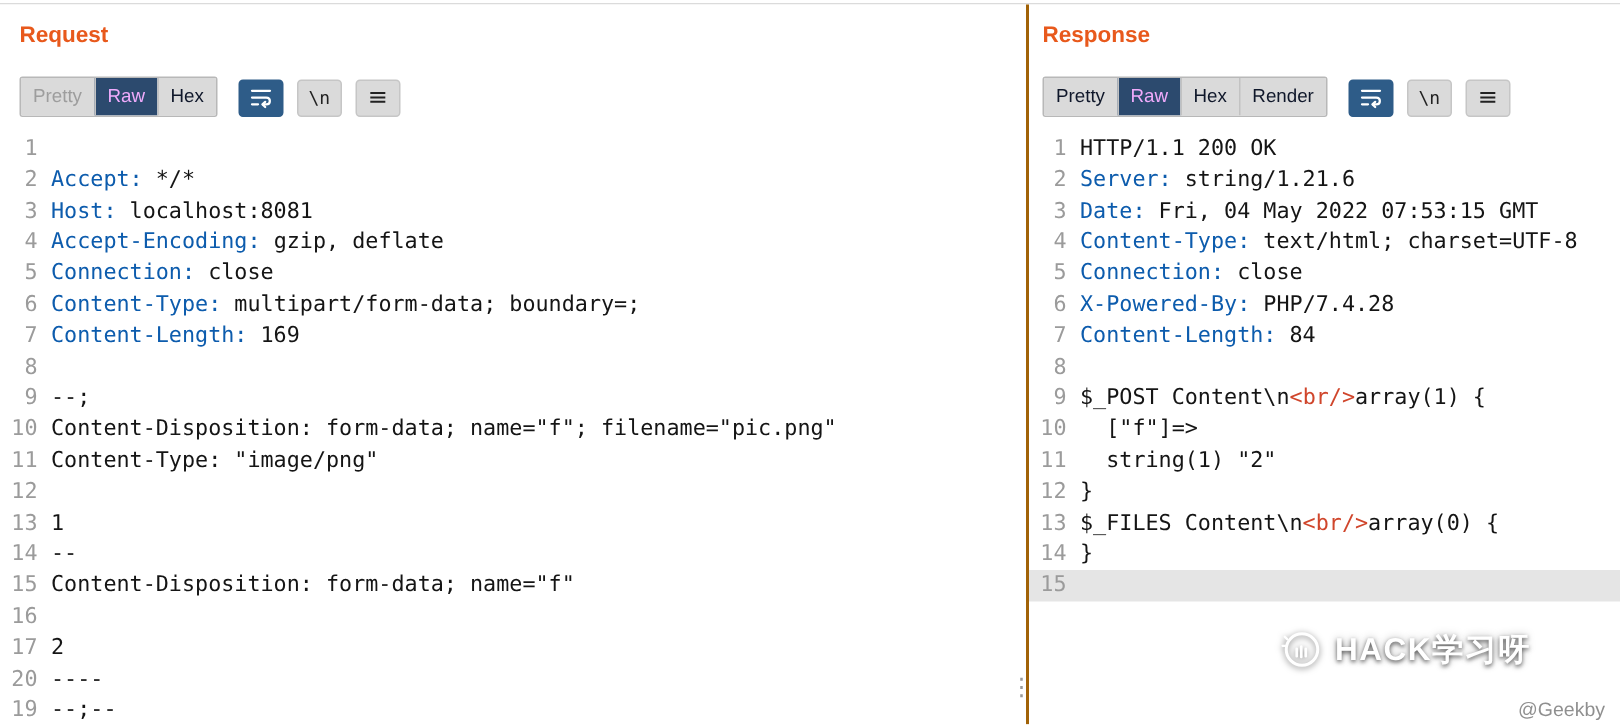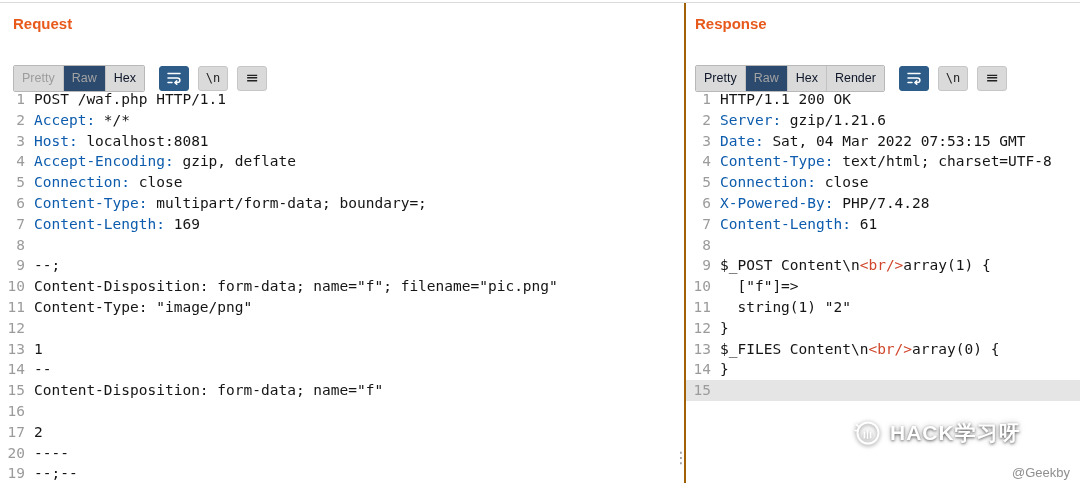--- a/index.html
+++ b/index.html
@@ -6,26 +6,26 @@
   html,body{width:1080px;height:483px;background:#fff;}
   .app{position:relative;width:1080px;height:483px;background:#fff;overflow:hidden;
        font-family:"Liberation Sans",sans-serif;}
   .top-rule{position:absolute;top:2px;left:0;width:100%;height:1px;background:#dbdbdb;}
   .panels{position:absolute;top:3px;left:0;right:0;bottom:0;display:flex;}
   .panel{position:relative;background:#fff;height:100%;}
   .request-panel{width:686px;border-right:2px solid #a16207;--pad:13px;}
   .response-panel{flex:1;--pad:9px;}
   .panel-title{position:absolute;top:12px;left:var(--pad);font-size:15px;font-weight:700;
        color:var(--accent-orange,#e8591c);}
-  .toolbar{position:absolute;top:62px;left:var(--pad);display:flex;align-items:center;}
+  .toolbar{position:absolute;top:48px;left:var(--pad);display:flex;align-items:flex-end;}
   .tabs{display:flex;border:1px solid #b8b8b8;border-radius:2px;overflow:hidden;}
   .tab{appearance:none;border:none;border-left:1px solid #c2c2c2;background:#dadada;color:#0f172a;
        font-family:inherit;font-size:12.5px;padding:6px 8px;line-height:1;cursor:default;}
   .tab:first-child{border-left:none;}
-  .tab.selected{background:var(--tab-selected,#2c4a6e);color:#a3a3a3;}
+  .tab.selected{background:var(--tab-selected,#2c4a6e);color:#f0abfc;}
   .tab.disabled{color:#9d9d9d;}
   .icon-btns{display:flex;gap:9px;margin-left:14px;align-items:center;}
   .icon-btn{width:30px;height:25px;display:flex;align-items:center;justify-content:center;
        background:#dadada;border:1px solid #c6c6c6;border-radius:3px;
        font-family:"DejaVu Sans Mono",monospace;font-size:12px;color:#222;cursor:default;}
   .icon-btn.primary{background:var(--icon-active,#2e5c88);border-color:var(--icon-active,#2e5c88);color:#fff;}
   .icon-btn svg{display:block;}
   .hamburger{font-size:16px;line-height:1;font-family:"DejaVu Sans",sans-serif;}
   .code{position:absolute;top:86px;left:0;right:0;bottom:0;
        font-family:"DejaVu Sans Mono","Liberation Mono",monospace;font-size:14.5px;
@@ -69,21 +69,21 @@
           </button>
           <button class="icon-btn">
             <span>\n</span>
           </button>
           <button class="icon-btn">
             <span class="hamburger">≡</span>
           </button>
         </div>
       </div>
       <div class="code">
-          <div class="code-line"><span class="ln">1</span><span class="lt"><span class="seg-plain">POST /waf.php HTTP/1.1</span></span></div>
+          <div class="code-line"><span class="ln">1</span></div>
           <div class="code-line"><span class="ln">2</span><span class="lt"><span class="seg-name">Accept:</span><span class="seg-plain"> */*</span></span></div>
           <div class="code-line"><span class="ln">3</span><span class="lt"><span class="seg-name">Host:</span><span class="seg-plain"> localhost:8081</span></span></div>
           <div class="code-line"><span class="ln">4</span><span class="lt"><span class="seg-name">Accept-Encoding:</span><span class="seg-plain"> gzip, deflate</span></span></div>
           <div class="code-line"><span class="ln">5</span><span class="lt"><span class="seg-name">Connection:</span><span class="seg-plain"> close</span></span></div>
           <div class="code-line"><span class="ln">6</span><span class="lt"><span class="seg-name">Content-Type:</span><span class="seg-plain"> multipart/form-data; boundary=;</span></span></div>
           <div class="code-line"><span class="ln">7</span><span class="lt"><span class="seg-name">Content-Length:</span><span class="seg-plain"> 169</span></span></div>
           <div class="code-line"><span class="ln">8</span><span class="lt"></span></div>
           <div class="code-line"><span class="ln">9</span><span class="lt"><span class="seg-plain">--;</span></span></div>
           <div class="code-line"><span class="ln">10</span><span class="lt"><span class="seg-plain">Content-Disposition: form-data; name="f"; filename="pic.png"</span></span></div>
           <div class="code-line"><span class="ln">11</span><span class="lt"><span class="seg-plain">Content-Type: "image/png"</span></span></div>
@@ -117,26 +117,26 @@
           <button class="icon-btn">
             <span>\n</span>
           </button>
           <button class="icon-btn">
             <span class="hamburger">≡</span>
           </button>
         </div>
       </div>
       <div class="code">
           <div class="code-line"><span class="ln">1</span><span class="lt"><span class="seg-plain">HTTP/1.1 200 OK</span></span></div>
-          <div class="code-line"><span class="ln">2</span><span class="lt"><span class="seg-name">Server:</span><span class="seg-plain"> gzip/1.21.6</span></span></div>
-          <div class="code-line"><span class="ln">3</span><span class="lt"><span class="seg-name">Date:</span><span class="seg-plain"> Sat, 04 Mar 2022 07:53:15 GMT</span></span></div>
+          <div class="code-line"><span class="ln">2</span><span class="lt"><span class="seg-name">Server:</span><span class="seg-plain"> string/1.21.6</span></span></div>
+          <div class="code-line"><span class="ln">3</span><span class="lt"><span class="seg-name">Date:</span><span class="seg-plain"> Fri, 04 May 2022 07:53:15 GMT</span></span></div>
           <div class="code-line"><span class="ln">4</span><span class="lt"><span class="seg-name">Content-Type:</span><span class="seg-plain"> text/html; charset=UTF-8</span></span></div>
           <div class="code-line"><span class="ln">5</span><span class="lt"><span class="seg-name">Connection:</span><span class="seg-plain"> close</span></span></div>
           <div class="code-line"><span class="ln">6</span><span class="lt"><span class="seg-name">X-Powered-By:</span><span class="seg-plain"> PHP/7.4.28</span></span></div>
-          <div class="code-line"><span class="ln">7</span><span class="lt"><span class="seg-name">Content-Length:</span><span class="seg-plain"> 61</span></span></div>
+          <div class="code-line"><span class="ln">7</span><span class="lt"><span class="seg-name">Content-Length:</span><span class="seg-plain"> 84</span></span></div>
           <div class="code-line"><span class="ln">8</span><span class="lt"></span></div>
           <div class="code-line"><span class="ln">9</span><span class="lt"><span class="seg-plain">$_POST Content\n</span><span class="seg-tag">&lt;br/&gt;</span><span class="seg-plain">array(1) {</span></span></div>
           <div class="code-line"><span class="ln">10</span><span class="lt"><span class="seg-plain">  ["f"]=&gt;</span></span></div>
           <div class="code-line"><span class="ln">11</span><span class="lt"><span class="seg-plain">  string(1) "2"</span></span></div>
           <div class="code-line"><span class="ln">12</span><span class="lt"><span class="seg-plain">}</span></span></div>
           <div class="code-line"><span class="ln">13</span><span class="lt"><span class="seg-plain">$_FILES Content\n</span><span class="seg-tag">&lt;br/&gt;</span><span class="seg-plain">array(0) {</span></span></div>
           <div class="code-line"><span class="ln">14</span><span class="lt"><span class="seg-plain">}</span></span></div>
           <div class="code-line selected"><span class="ln">15</span><span class="lt"></span></div>
         </div>
     </section>

